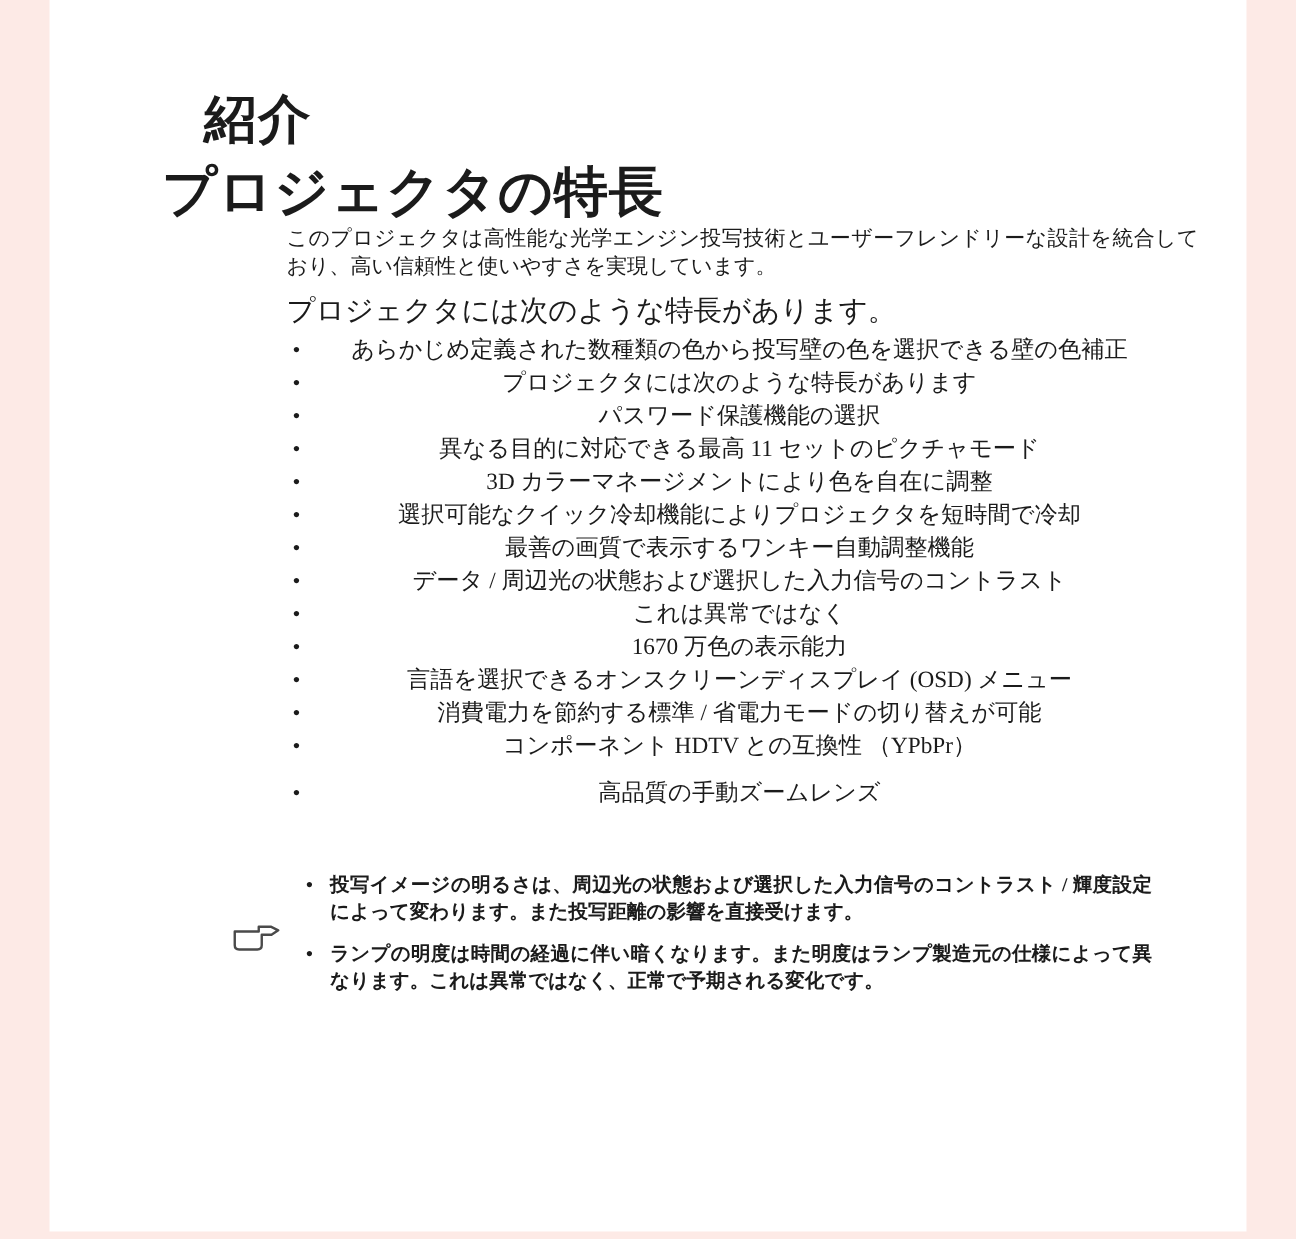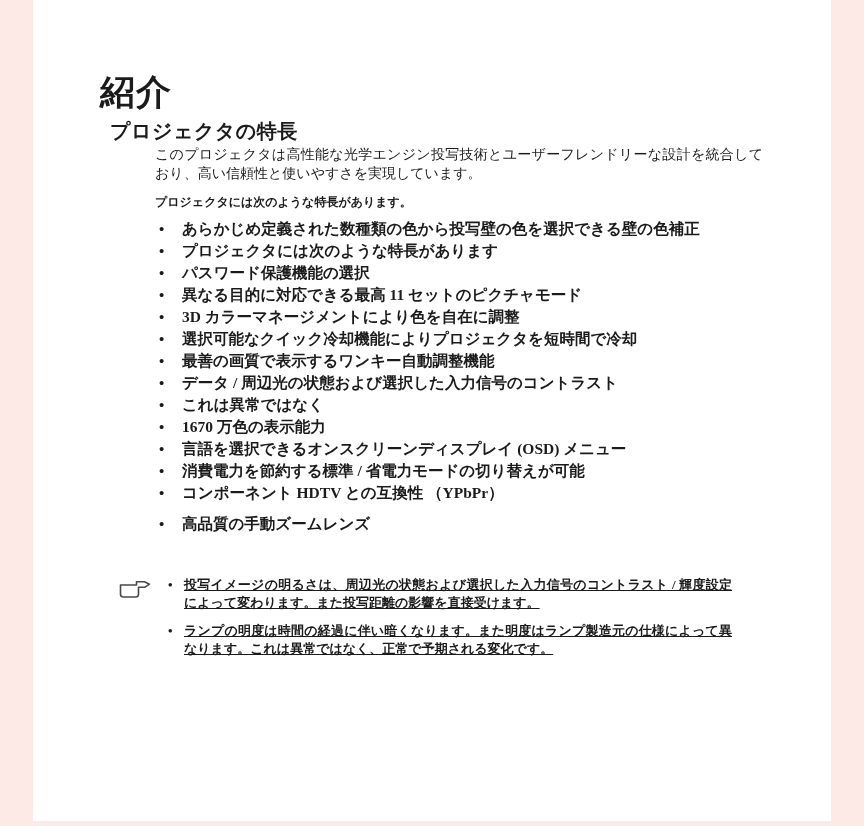--- a/index.html
+++ b/index.html
@@ -7,59 +7,59 @@
     width:864px;height:826px;position:relative;background:#ffffff;
     font-family:"Liberation Serif","DejaVu Serif",sans-serif;
     color:#1b1b1b;overflow:hidden;
     -webkit-font-smoothing:antialiased;
   }
   .bar{position:absolute;background:#fdeae6;}
   .bar-left{left:0;top:0;bottom:0;width:33px;}
   .bar-right{right:0;top:0;bottom:0;width:33px;}
   .bar-bottom{left:0;right:0;bottom:0;height:5px;}
 
-  .content{position:absolute;left:0;top:16px;width:732px;}
+  .content{position:absolute;left:0;top:4px;width:732px;padding-left:36px;}
 
   h1.section-title{
     margin:58px 0 0 100px;
     font-family:"Liberation Sans","DejaVu Sans",sans-serif;
     font-size:35px;font-weight:bold;line-height:1.05;letter-spacing:1px;
   }
   h2.page-heading{
-    margin:11px 0 0 110px;
-    font-family:Liberation Mono, monospace;
-    font-size:20px;font-weight:bold;line-height:1.05;letter-spacing:0.5px;
+    margin:11px 0 0 72px;
+    font-family:Liberation Serif, serif;
+    font-size:36px;font-weight:bold;line-height:1.05;letter-spacing:0.5px;
   }
   p.intro{
     margin:2px 0 0 155px;width:608px;
     font-size:14px;line-height:19.5px;font-weight:400;
     text-align:justify;
   }
   p.lead{
     margin:9px 0 0 155px;width:640px;
-    font-size:12px;line-height:19.5px;font-weight:700;
+    font-size:19px;line-height:19.5px;font-weight:400;
   }
   ul.features{
     list-style:none;margin:6px 0 0 0;padding:0 0 0 182px;
   }
   ul.features li{
-    position:relative;font-size:15.5px;line-height:22px;font-weight:700;
+    position:relative;font-size:15.5px;line-height:22px;font-weight:400;text-align:center;
   }
   ul.features li::before{
     content:"\2022";position:absolute;left:-23px;top:0;
     font-size:15px;color:#1b1b1b;
   }
   p.models-lead{
     margin:14px 0 0 155px;width:640px;
     font-size:15.5px;line-height:19.5px;font-weight:500;
   }
   ul.features.model-features{margin-top:9px;}
 
   .note-block{
-    margin:41px 0 0 116px;display:flex;align-items:flex-start;text-decoration:underline;
+    margin:41px 0 0 116px;display:flex;align-items:center;
   }
   .note-icon{flex:0 0 auto;margin:2px 8px 0 0;}
   ul.notes{
     list-style:none;margin:0;padding:0 0 0 24px;width:586px;
   }
   ul.notes li{
     position:relative;
     font-size:13px;line-height:17.5px;font-weight:bold;
     margin:0 0 11px 0;text-align:justify;
   }

